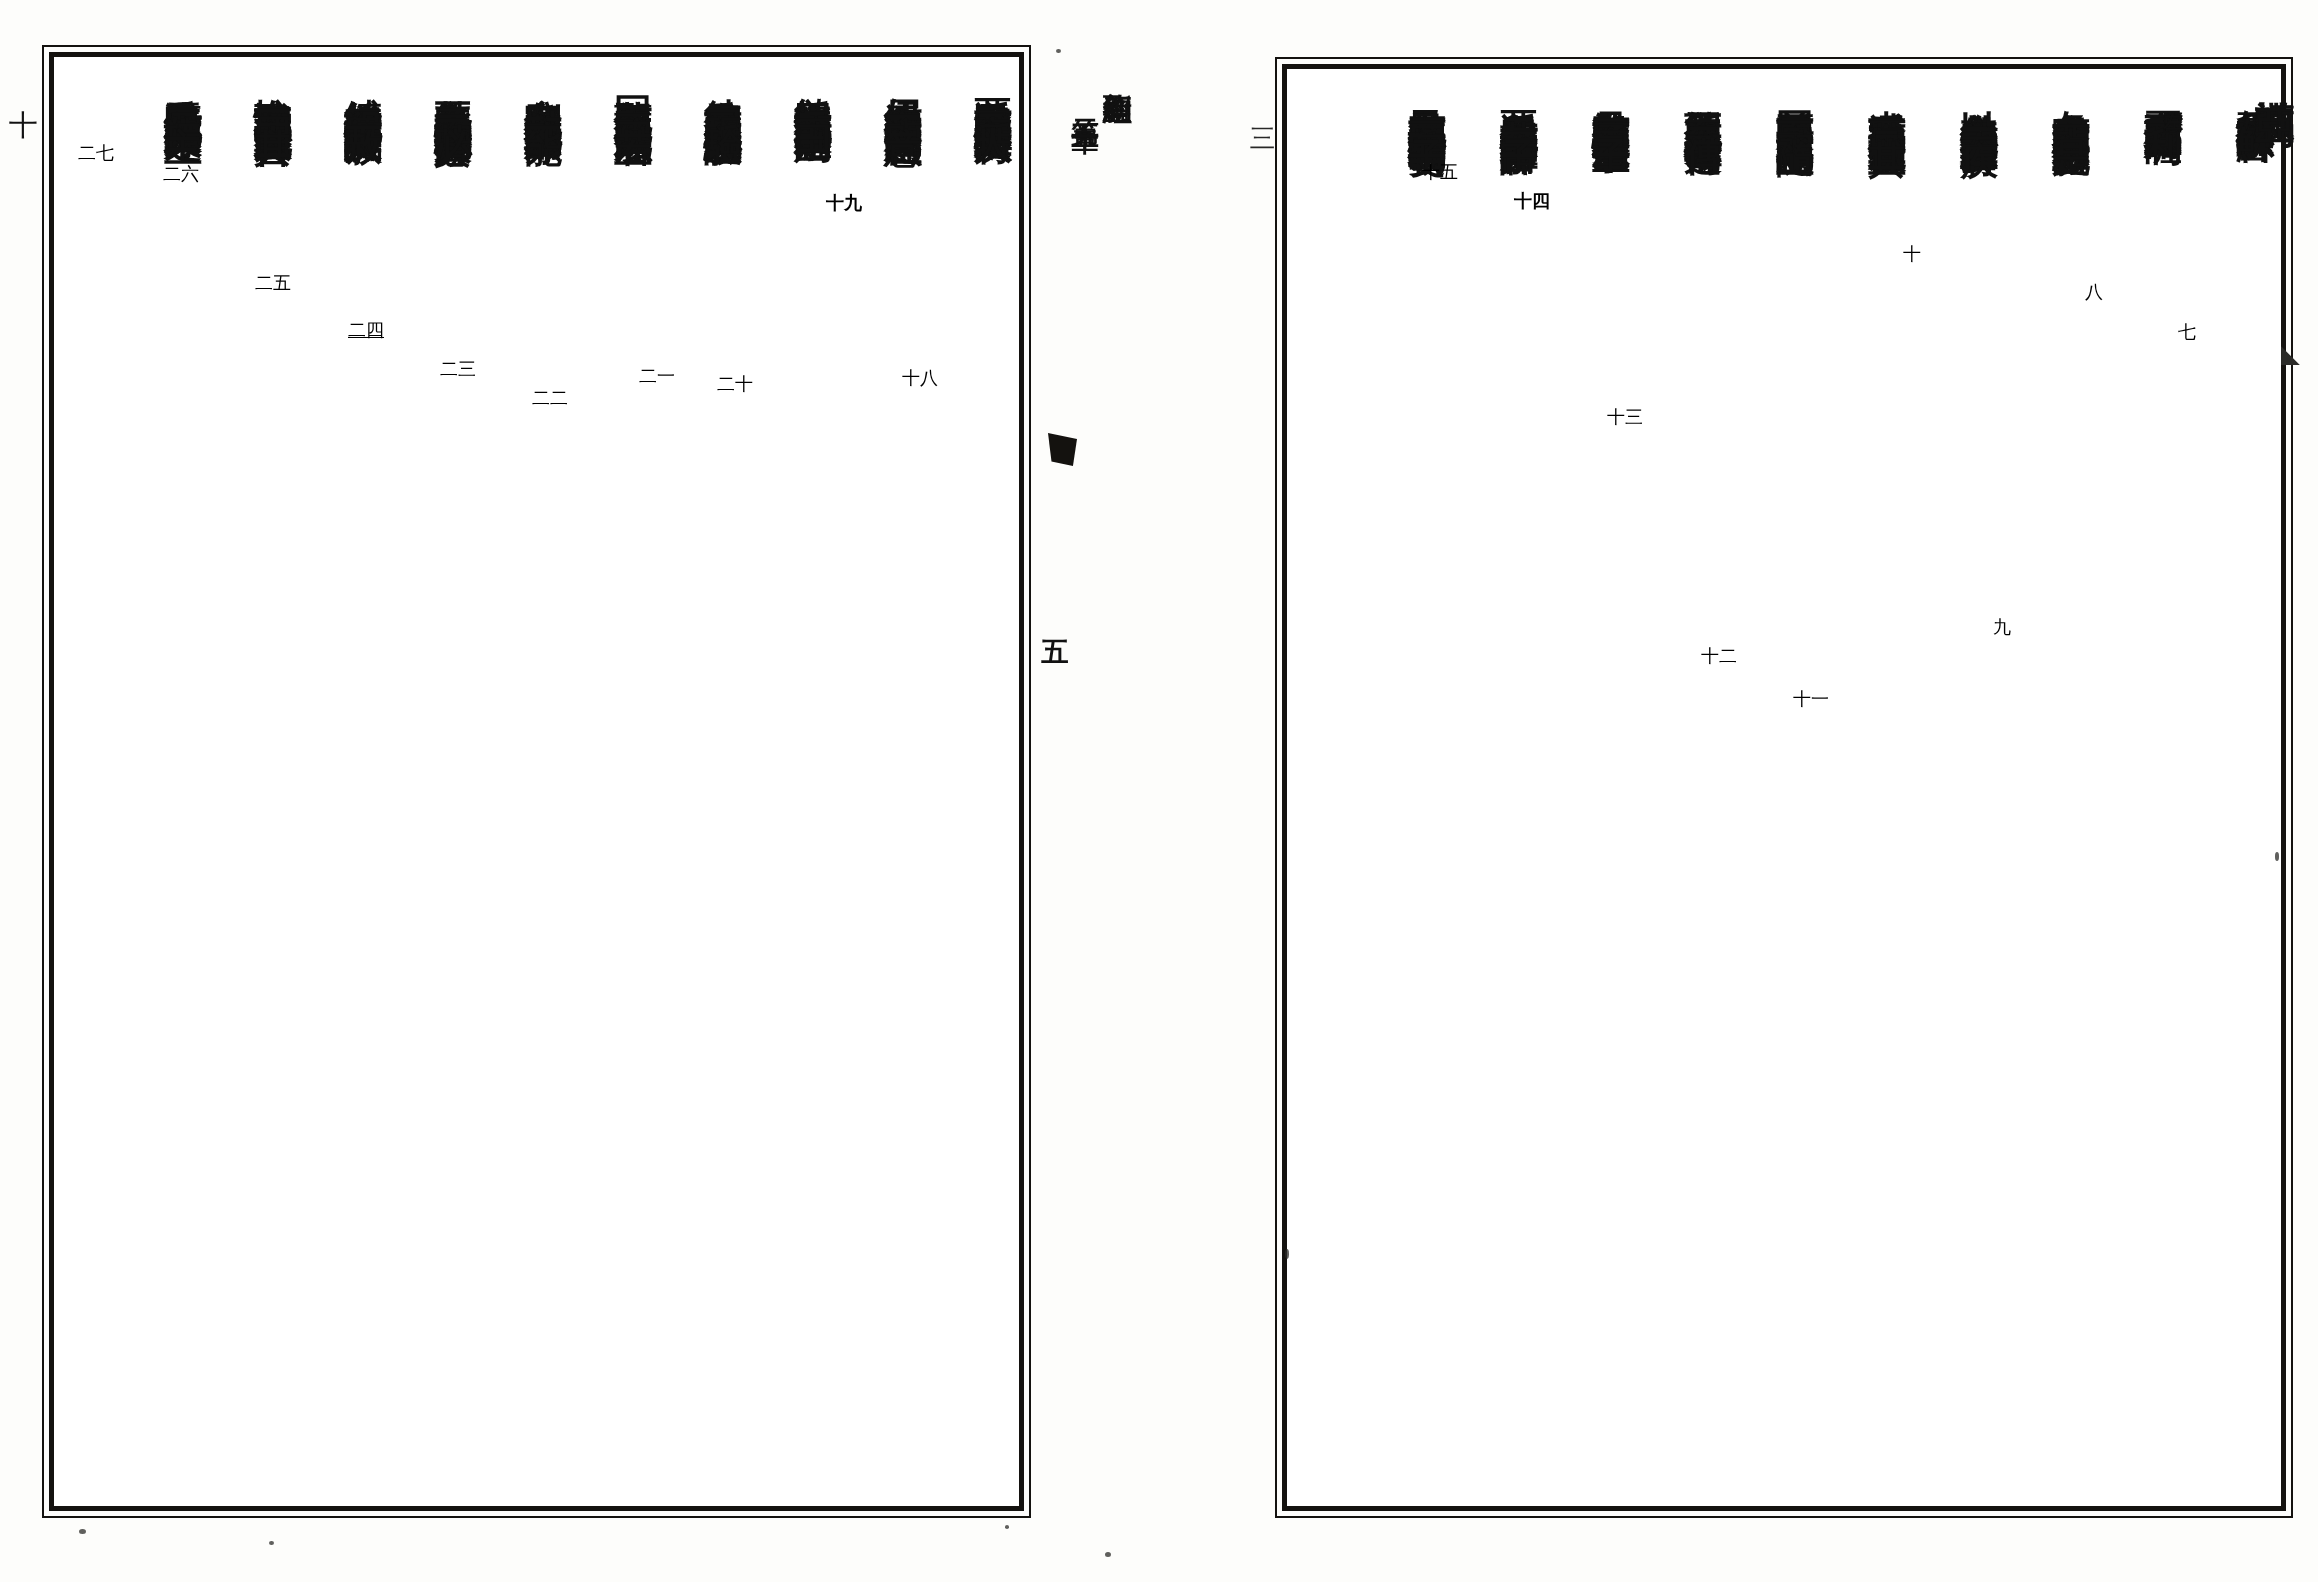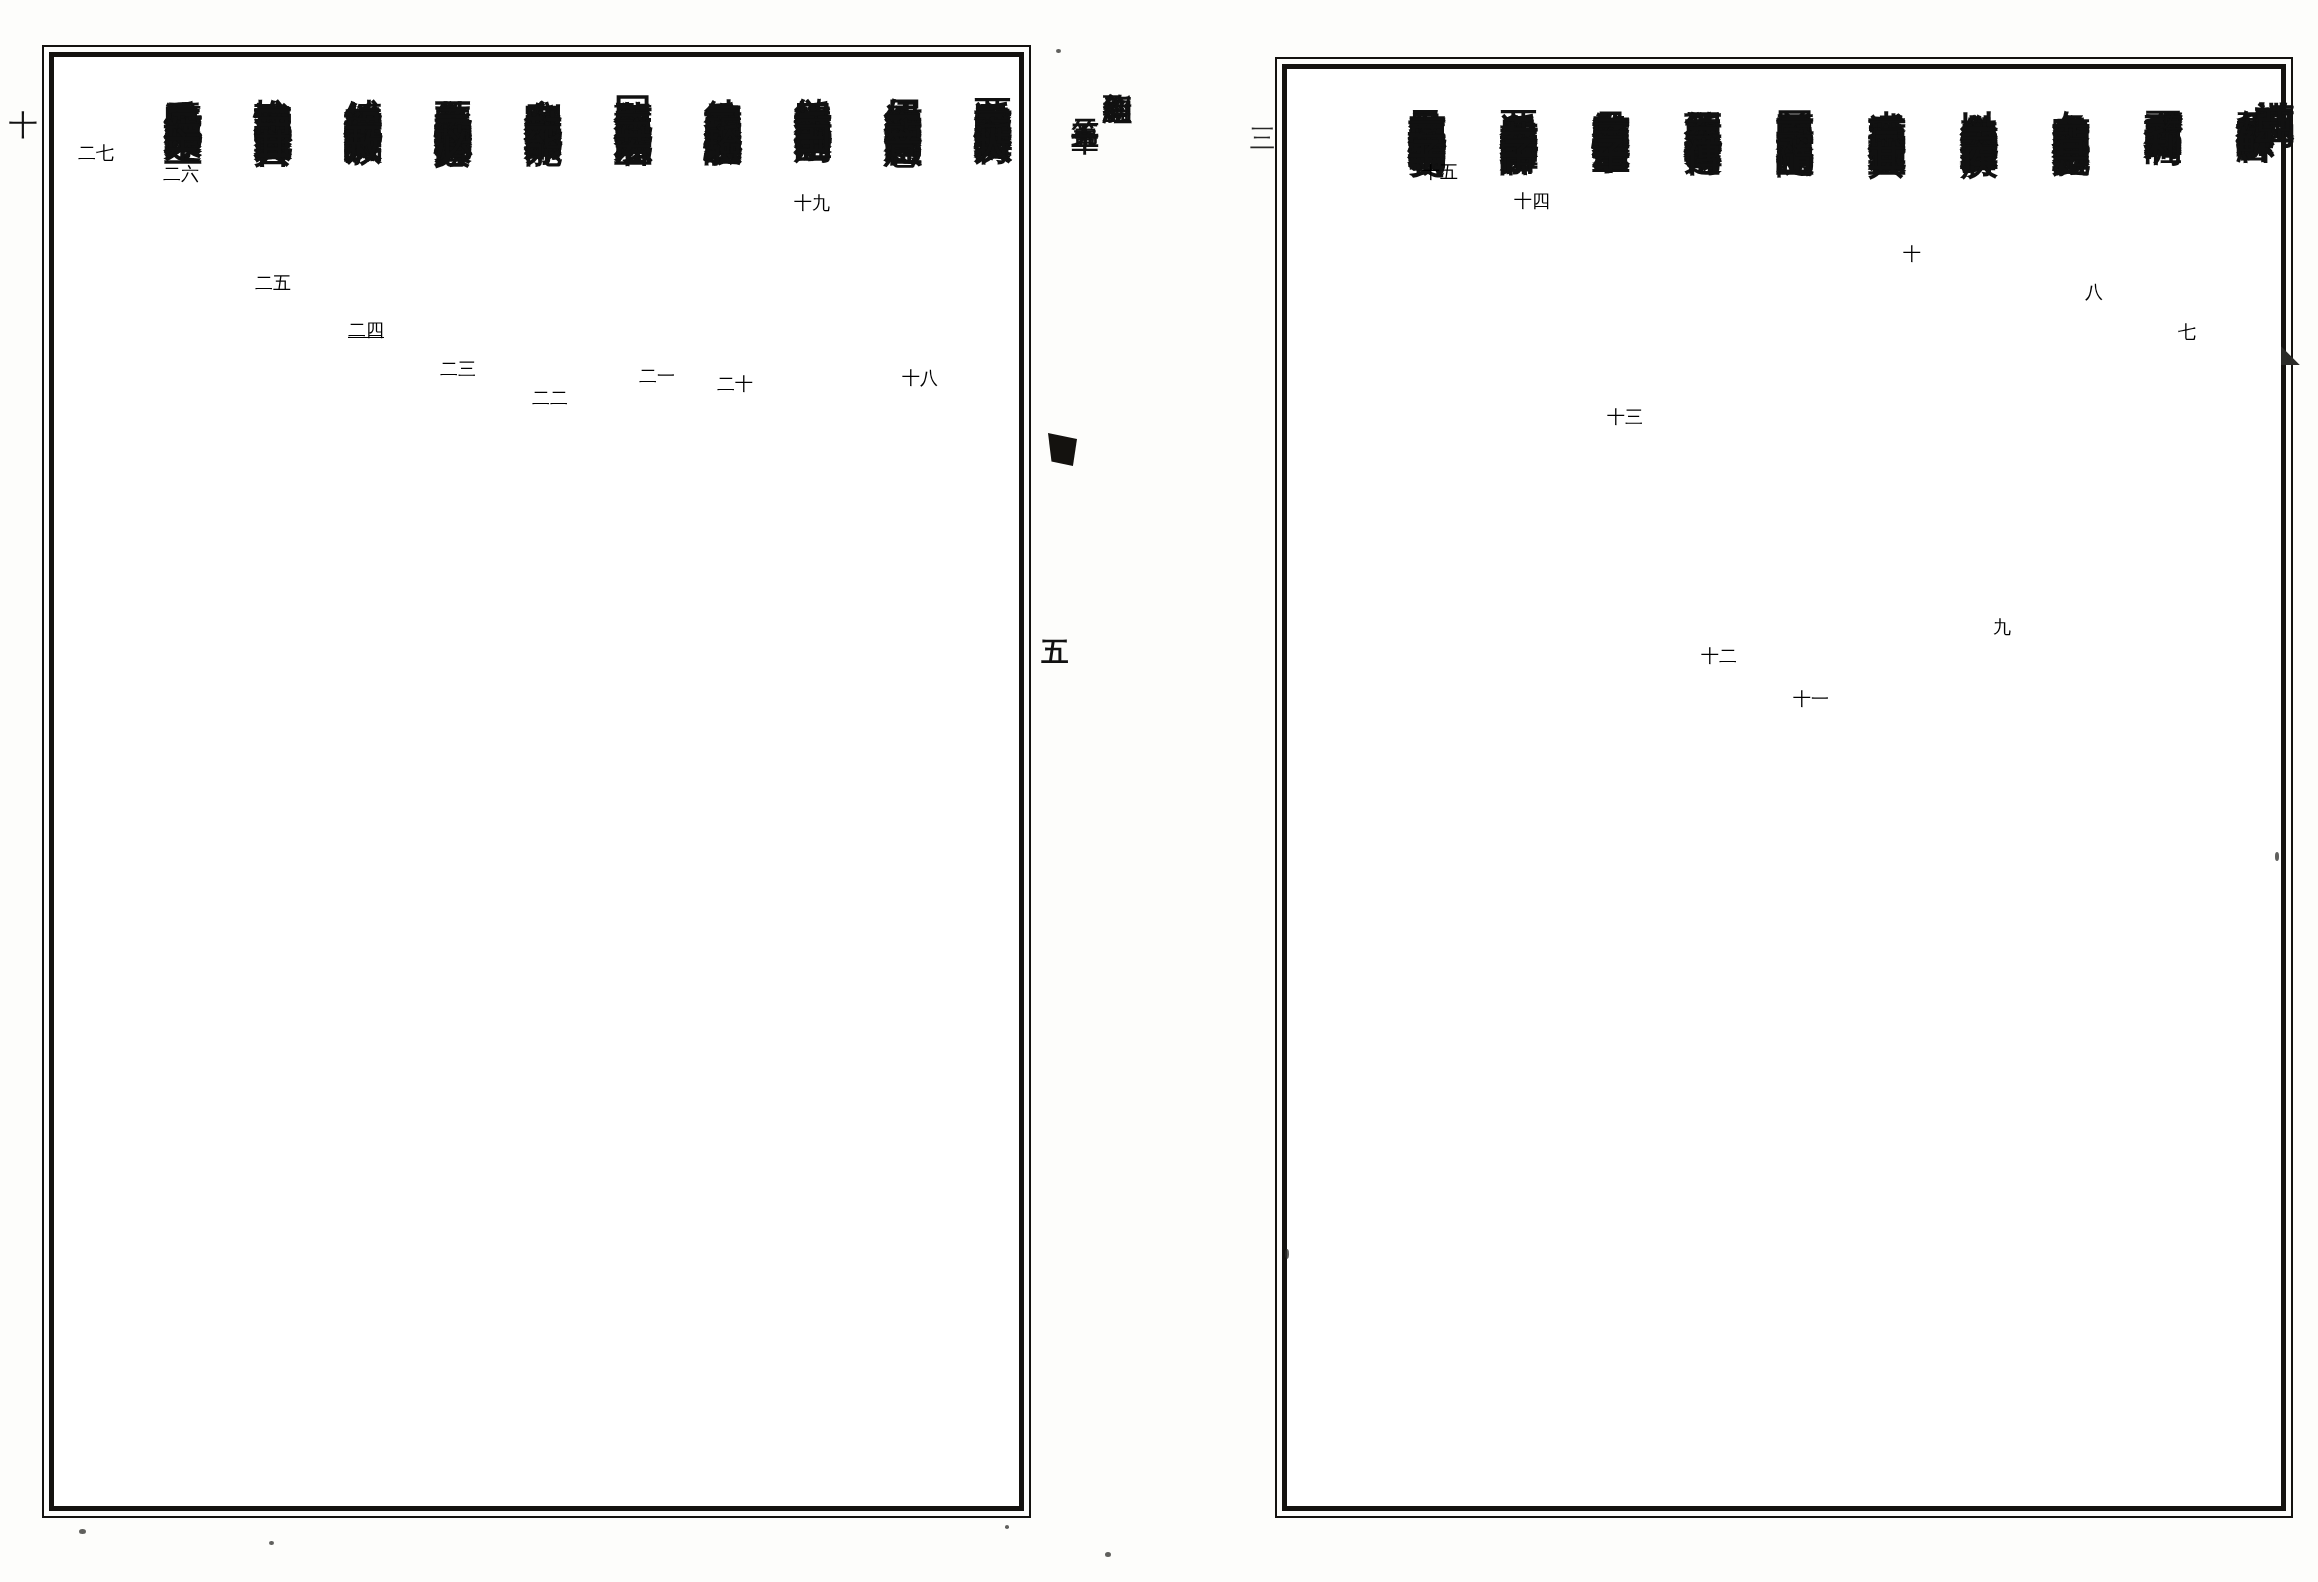--- a/index.html
+++ b/index.html
@@ -199,21 +199,21 @@
 
     </div>
 
     <div class="vn" style="position:absolute; right:85px; top:254px;">七</div>
     <div class="vn" style="position:absolute; right:178px; top:214px;">八</div>
     <div class="vn" style="position:absolute; right:270px; top:549px;">九</div>
     <div class="vn" style="position:absolute; right:360px; top:176px;">十</div>
     <div class="vn" style="position:absolute; right:452px; top:621px;">十一</div>
     <div class="vn" style="position:absolute; right:544px; top:578px;">十二</div>
     <div class="vn" style="position:absolute; right:638px; top:339px;">十三</div>
-    <div class="vn" style="position:absolute; right:731px; top:123px;">十四</div>
+    <div class="vn" style="position:absolute; right:731px; top:123px;font-weight:bold;">十四</div>
     <div class="vn" style="position:absolute; right:823px; top:94px;">十五</div>
   </div>
 
   <div id="header-strip">讀撒瑪利亞</div>
   <div class="corner-mark" style="right:19px; top:339px;">◣</div>
 
   <div class="leaf" id="leaf-left">
     <div class="leaf-inner">
 
       <div class="col" style="width:90px"><span>亞适烏發壘乙嗒那人西孟及賣主之伊斯嗒稱沃特人</span></div>
@@ -223,21 +223,21 @@
       <div class="col" style="width:90px"><span>曰薩他那何忍逐薩他那若國自分爭則此國無以立若</span></div>
       <div class="col" style="width:90px"><span>家自分爭則此家無以立使薩他那自攻分黨則亦不能</span></div>
       <div class="col" style="width:90px"><span>立其終至矣人能入勇士室若不先縛不能刼其家貲必</span></div>
       <div class="col" style="width:90px"><span>縛後方能刼之誠告爾凡犯無論何罪何謗讟其人可赦</span></div>
       <div class="col" style="width:90px"><span>惟謗讟聖神其罪永不得赦必置之永審言此因人言其</span></div>
       <div class="col" style="width:90px"><span>爲魔憑時伊伊穌母及弟兄來外遣人呼之衆環主</span></div>
 
     </div>
 
     <div class="vn" style="position:absolute; right:81px; top:312px;">十八</div>
-    <div class="vn" style="position:absolute; right:189px; top:137px;">十九</div>
+    <div class="vn" style="position:absolute; right:157px; top:137px;font-weight:bold;">十九</div>
     <div class="vn" style="position:absolute; right:266px; top:318px;">二十</div>
     <div class="vn" style="position:absolute; right:344px; top:310px;">二一</div>
     <div class="vn" style="position:absolute; right:451px; top:332px;">二二</div>
     <div class="vn" style="position:absolute; right:543px; top:303px;margin-left:8px;">二三</div>
     <div class="vn" style="position:absolute; right:635px; top:264px;text-decoration:underline;">二四</div>
     <div class="vn" style="position:absolute; right:728px; top:217px;">二五</div>
     <div class="vn" style="position:absolute; right:820px; top:108px;">二六</div>
     <div class="vn" style="position:absolute; right:905px; top:87px;">二七</div>
   </div>
 

